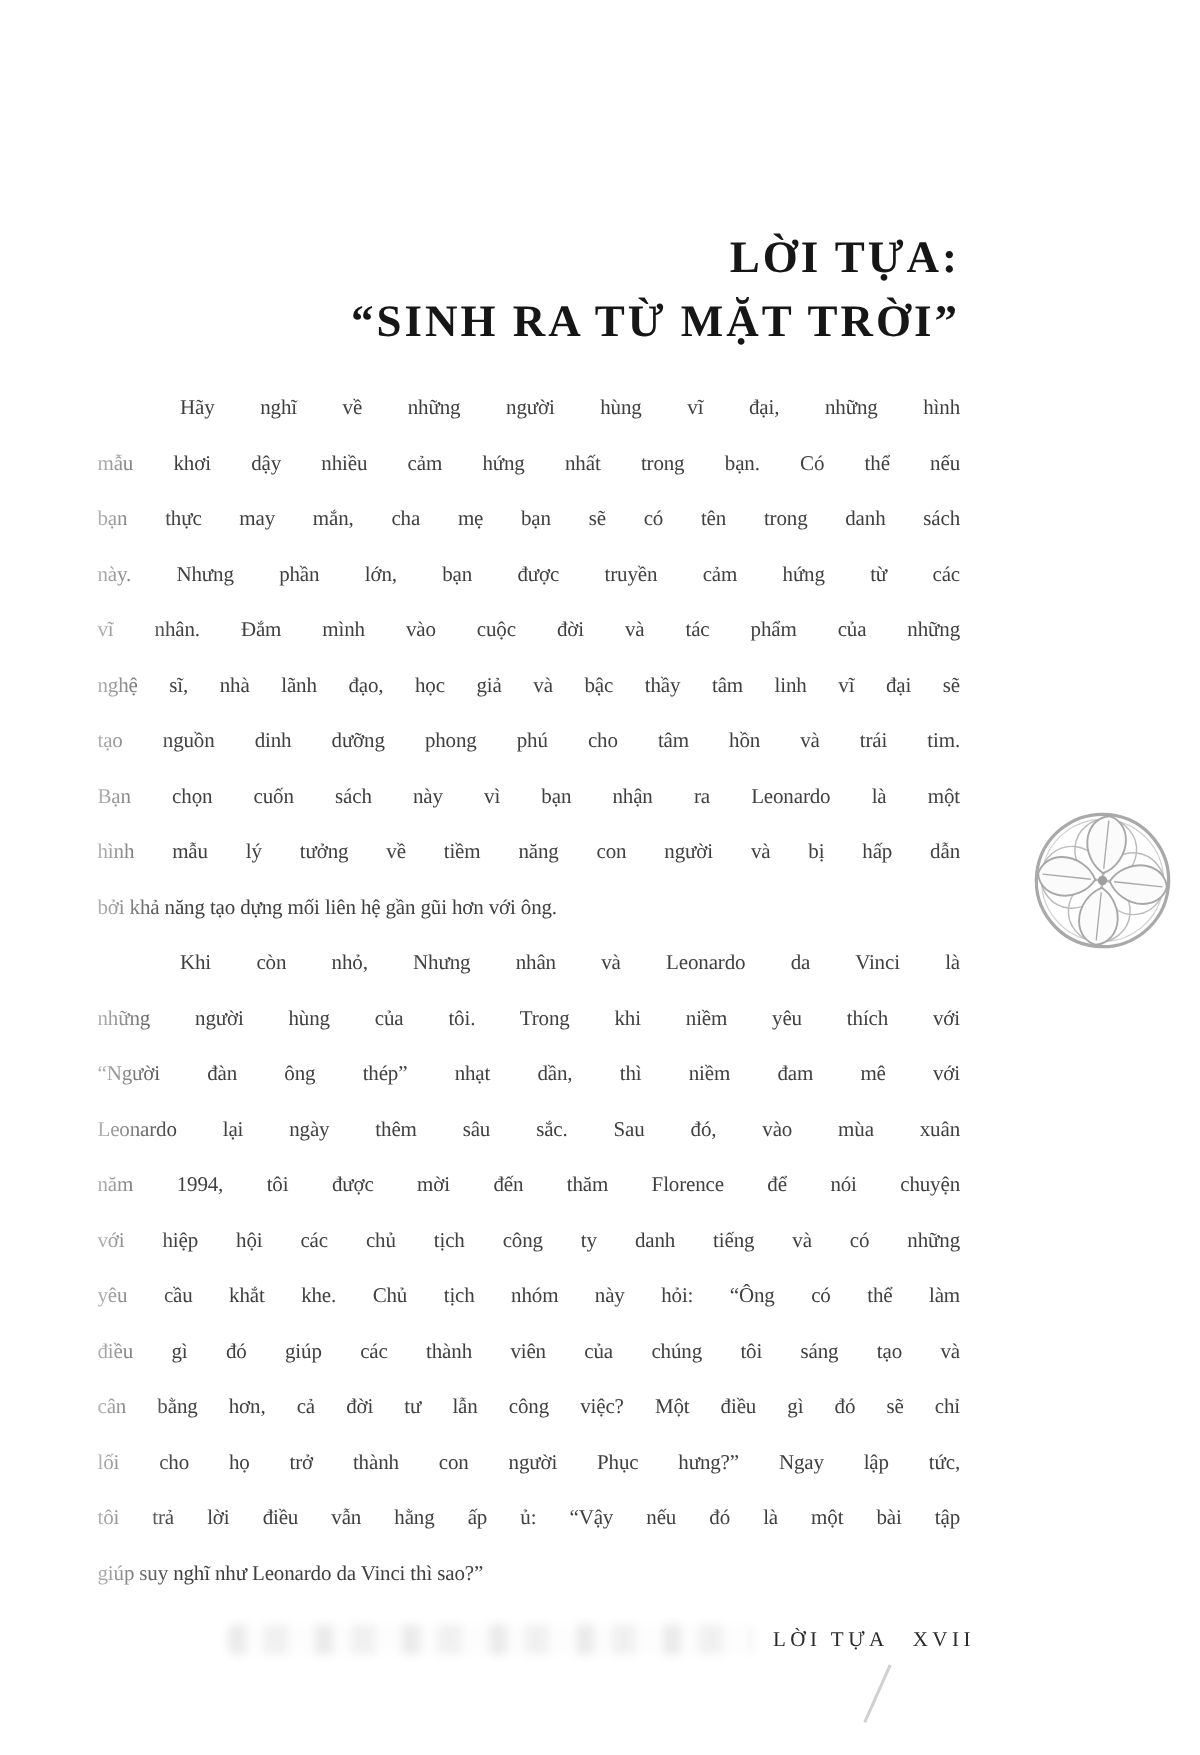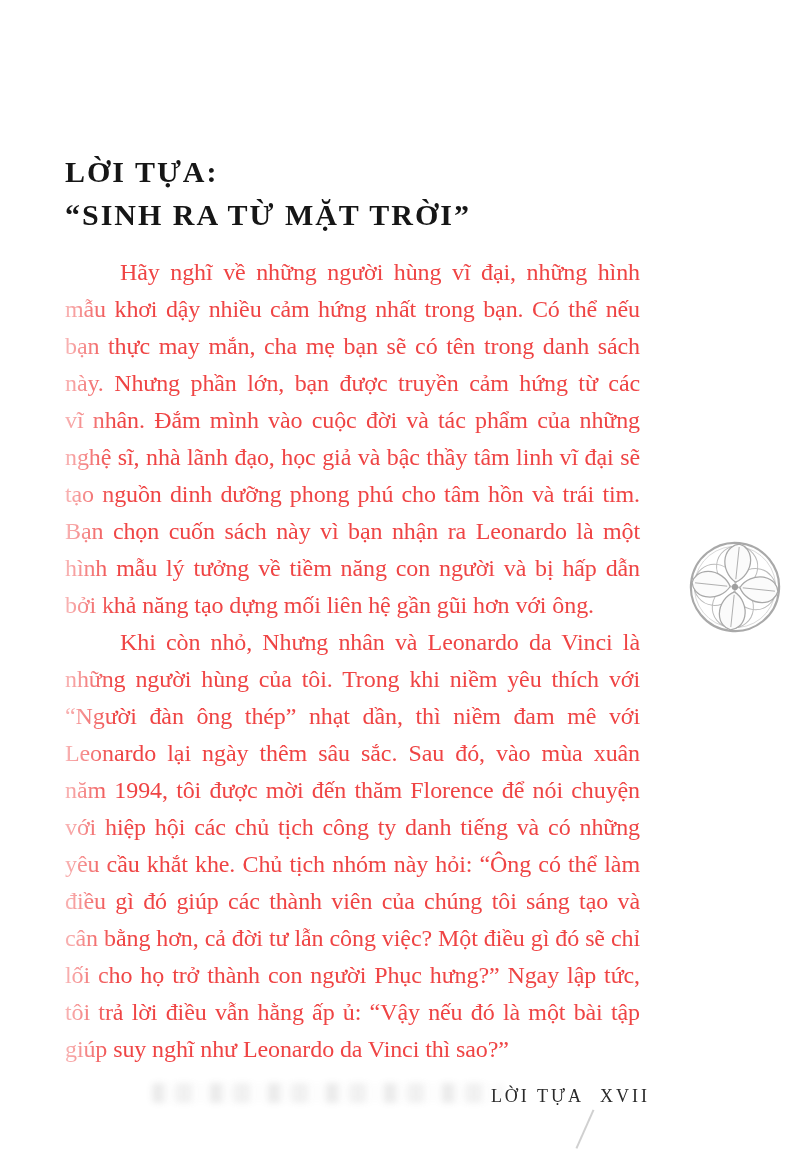--- a/index.html
+++ b/index.html
@@ -12,33 +12,33 @@
     font-family: "Liberation Serif", serif;
     color: #1f1f1f;
   }
   .content {
     position: absolute;
     left: 65px;
     top: 150px;
     width: 575px;
   }
   .title-block {
-    text-align: left;
+    text-align: right;
     font-weight: bold;
     font-size: 30px;
     line-height: 43px;
     letter-spacing: 2px;
     color: #161616;
     margin-bottom: 18px;
   }
   .body-text {
-    font-size: 24px;
+    font-size: 14px;
     line-height: 37px;
     letter-spacing: -0.1px;
-    color: #ef4444;
+    color: #404040;
   }
   .para { margin: 0; }
   .line {
     text-align: justify;
     text-align-last: justify;
     -moz-text-align-last: justify;
     white-space: normal;
   }
   .line-first { padding-left: 55px; }
   .line-last { text-align-last: left; -moz-text-align-last: left; }
@@ -54,21 +54,21 @@
     opacity: 0.85;
   }
 
   
   .footer {
     position: absolute;
     top: 1086px;
     left: 65px;
     width: 585px;
     text-align: right;
-    font-size: 18px;
+    font-size: 14px;
     letter-spacing: 3px;
     color: #2a2a2a;
   }
   .footer .page-number { margin-left: 16px; }
 
   
   .bleed-smudge {
     position: absolute;
     left: 152px;
     top: 1083px;

